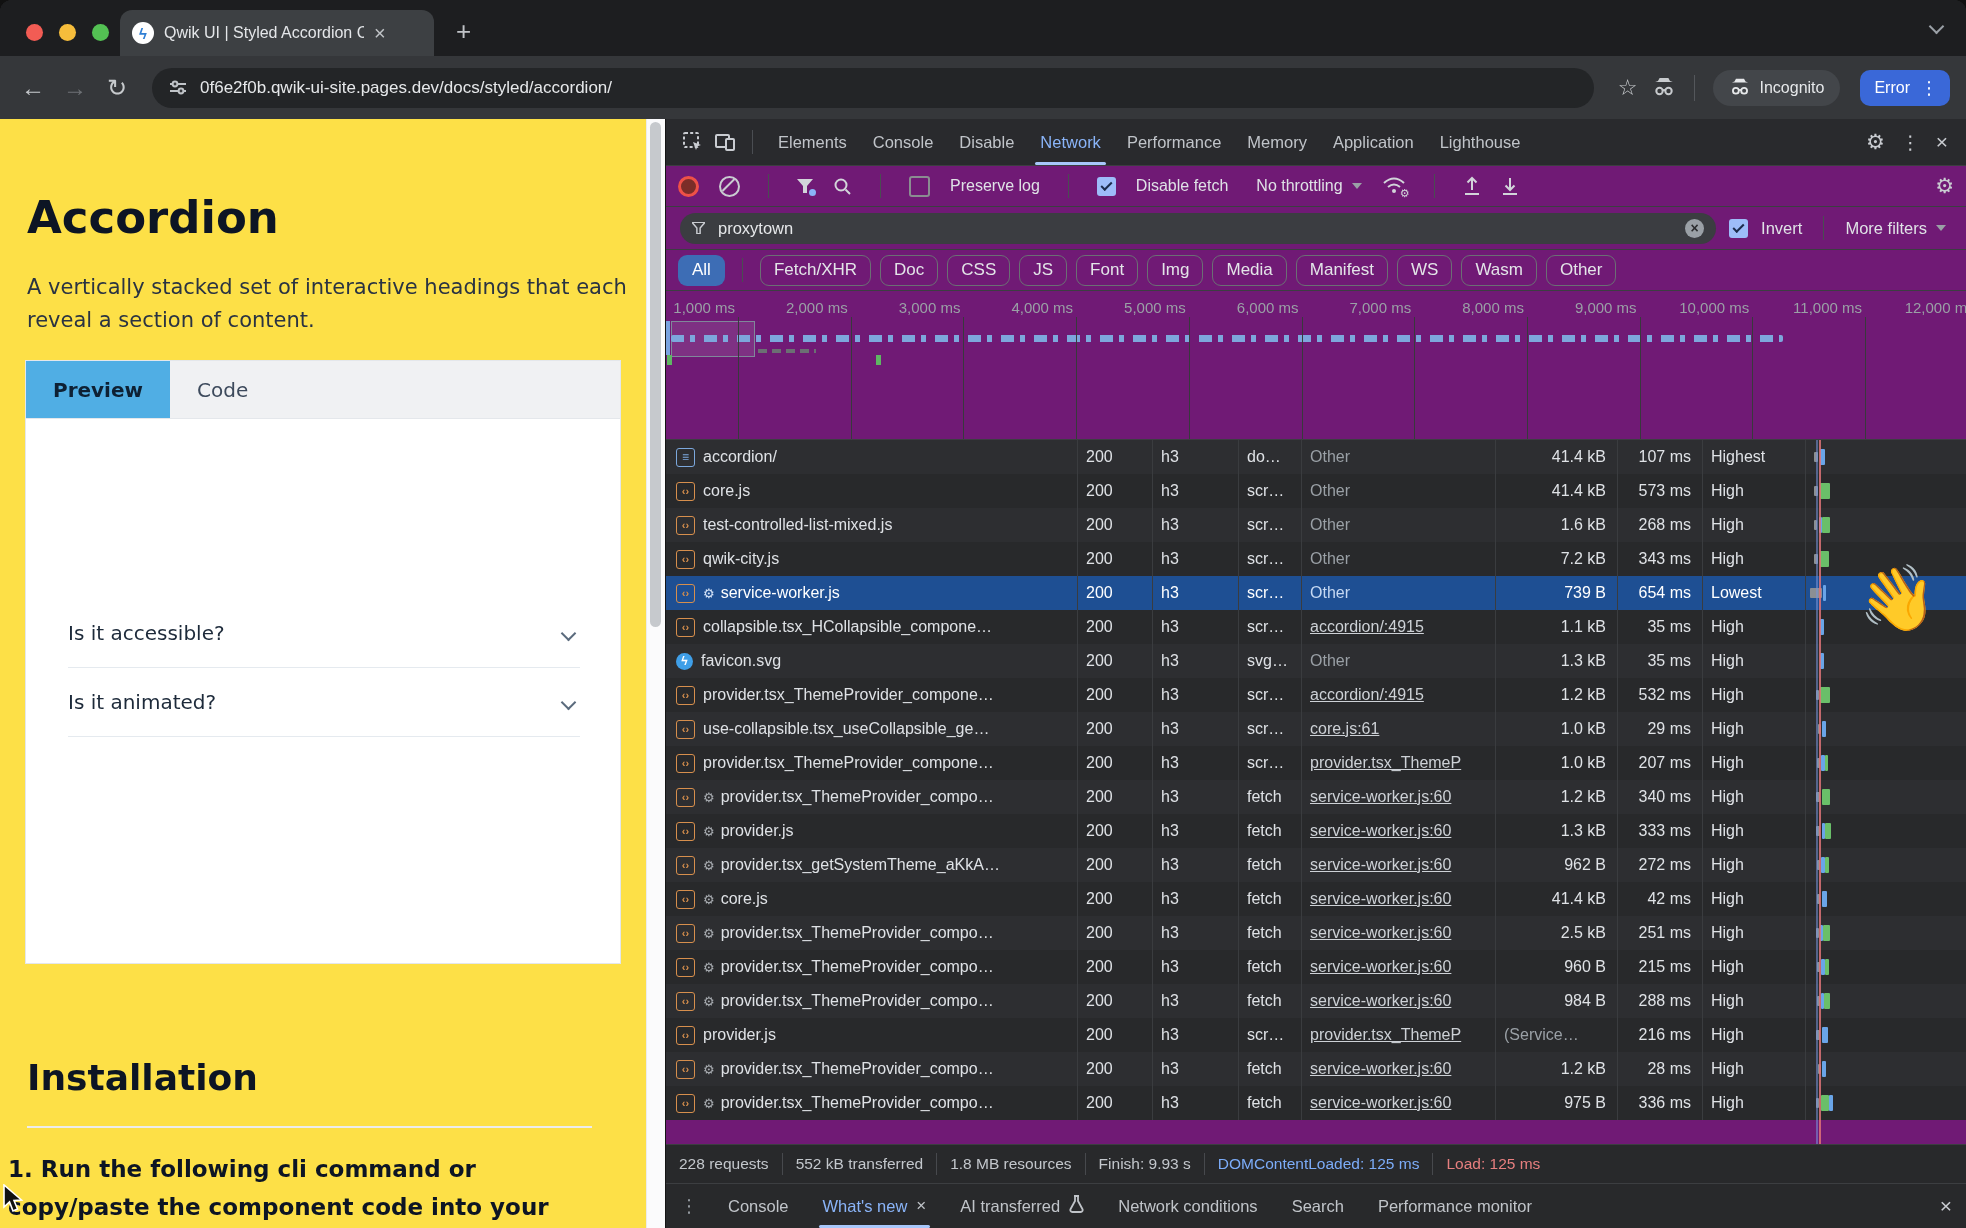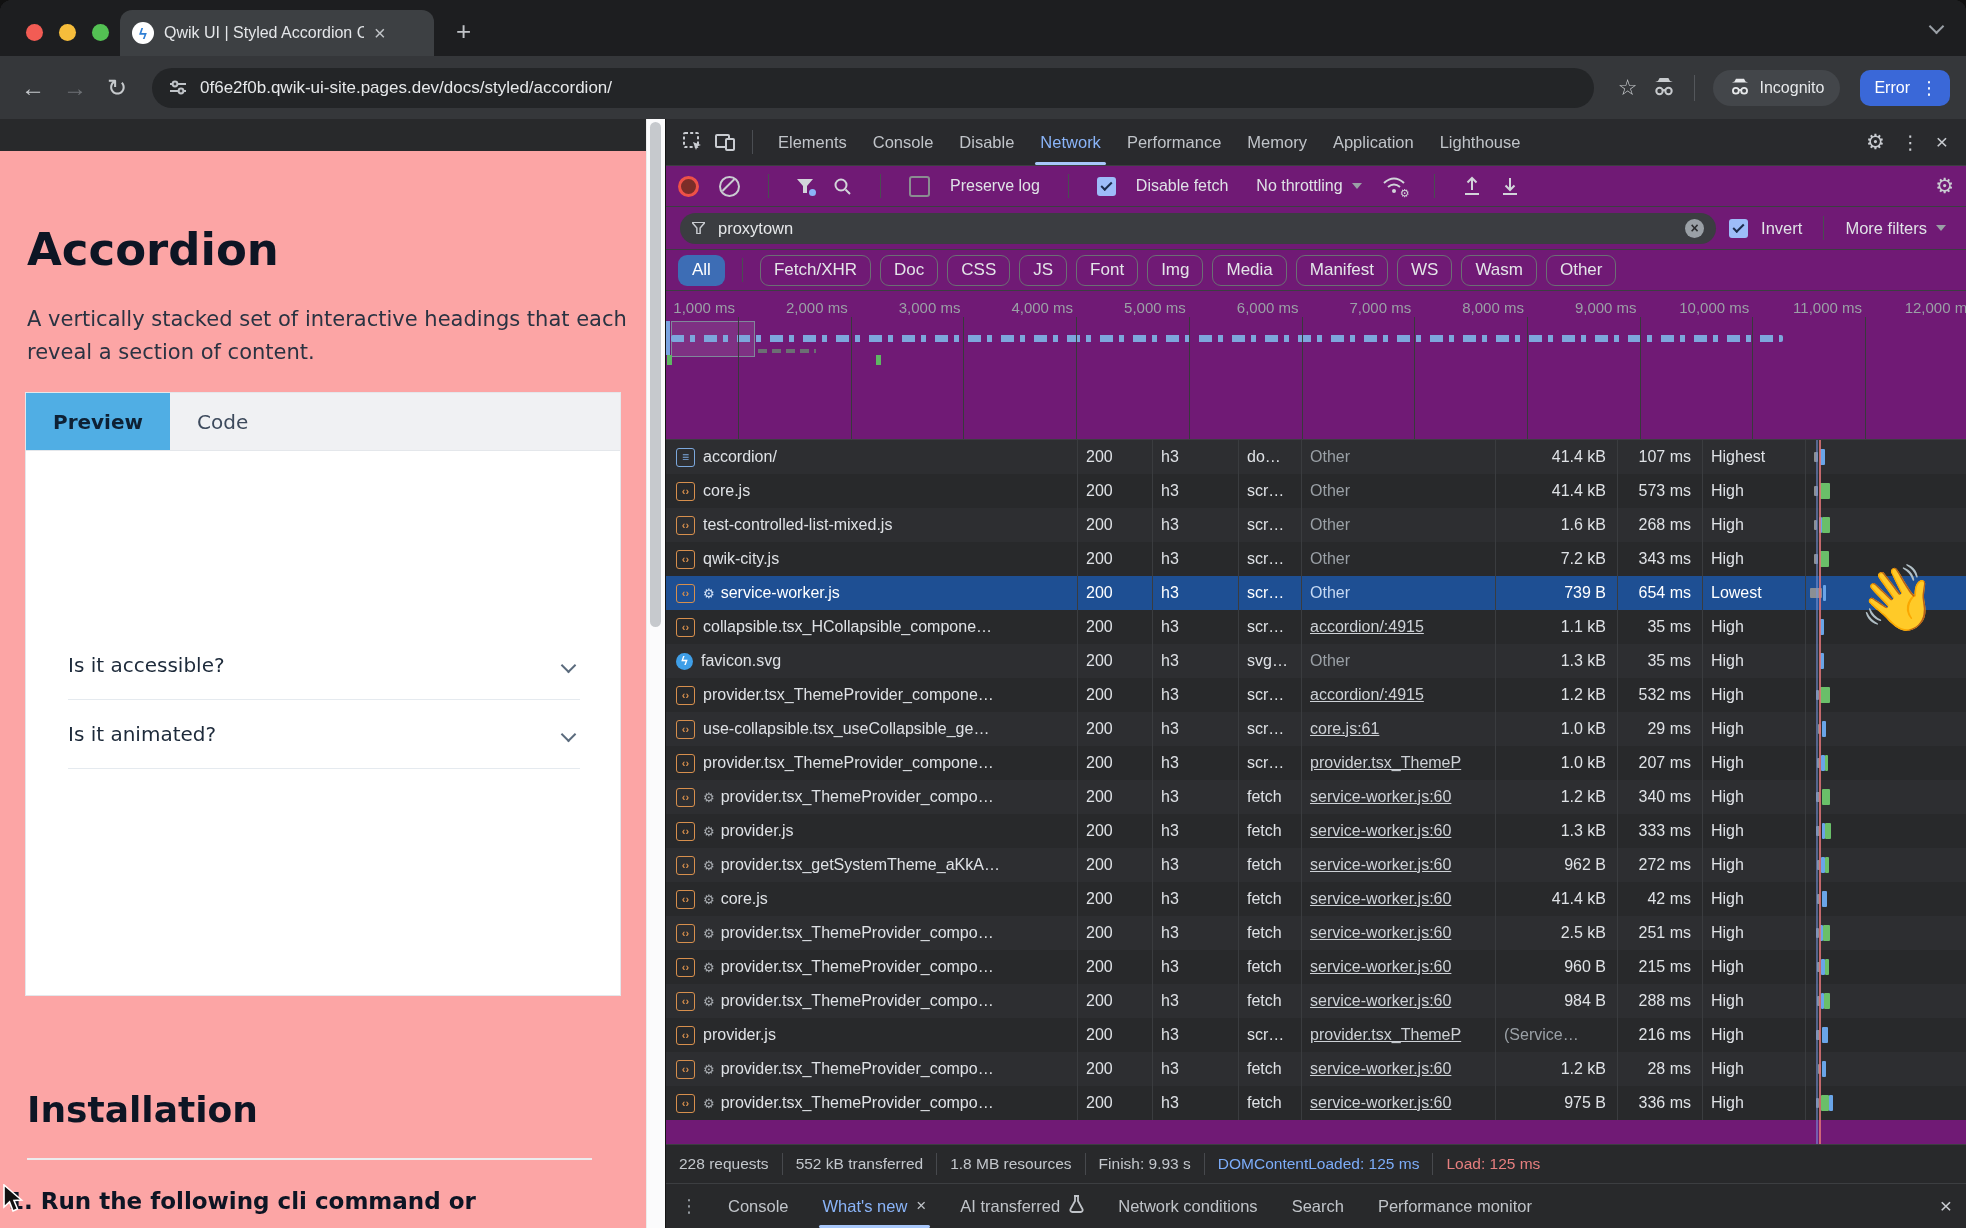--- a/index.html
+++ b/index.html
@@ -21,21 +21,21 @@
   .omnibox{flex:1;height:40px;background:#232527;border-radius:20px;display:flex;align-items:center;padding:0 16px;gap:12px;margin:0 10px;}
   .url{color:#e6e8ea;font-size:17px;}
   .obx-ic{color:#bfc3c7;}
   .star{color:#c7cacd;font-size:22px;margin:0 6px;}
   .vline{width:1px;height:26px;background:#54575b;margin:0 10px;}
   .incog{display:flex;align-items:center;gap:9px;background:#43464a;border-radius:18px;height:36px;padding:0 16px;color:#e6e8ea;font-size:16px;}
   .errbtn{display:flex;align-items:center;gap:10px;background:#3a68d8;border-radius:10px;height:36px;padding:0 12px 0 14px;color:#fff;font-size:16px;margin-left:12px;}
   .kebab{font-size:18px;line-height:1;letter-spacing:0;}
   
   .body-row{display:flex;height:1109px;}
-  .page{position:relative;width:646px;background:#fca5a5;overflow:hidden;font-family:"DejaVu Sans",sans-serif;margin-top:32px;}
+  .page{position:relative;width:646px;background:#fde047;overflow:hidden;font-family:"DejaVu Sans",sans-serif;}
   .page-sb{width:18px;background:#fbfbfc;border-left:1px solid #ececec;position:relative;}
   .page-sb .thumb{position:absolute;left:3px;top:3px;width:11px;height:505px;border-radius:6px;background:#c6c9cd;}
   .devtools{flex:1;background:#701a75;border-left:1px solid #151515;display:flex;flex-direction:column;color:#dfe2e6;}
   
   .p-h1{position:absolute;left:27px;top:72px;font-size:45px;font-weight:800;color:#0d1524;}
   .p-desc{position:absolute;left:27px;top:152px;width:600px;font-size:21px;line-height:1.55;color:#2a3342;}
   .panel{position:absolute;left:25px;top:241px;width:594px;height:602px;border:1px solid #e4e7eb;background:#fff;}
   .ptabs{display:flex;background:#f0f1f3;border-bottom:1px solid #e4e7eb;}
   .ptab{height:57px;display:flex;align-items:center;padding:0 27px;font-size:20px;color:#3d4a5c;}
   .ptab.active{background:#50aee4;color:#0e2134;font-weight:600;}

